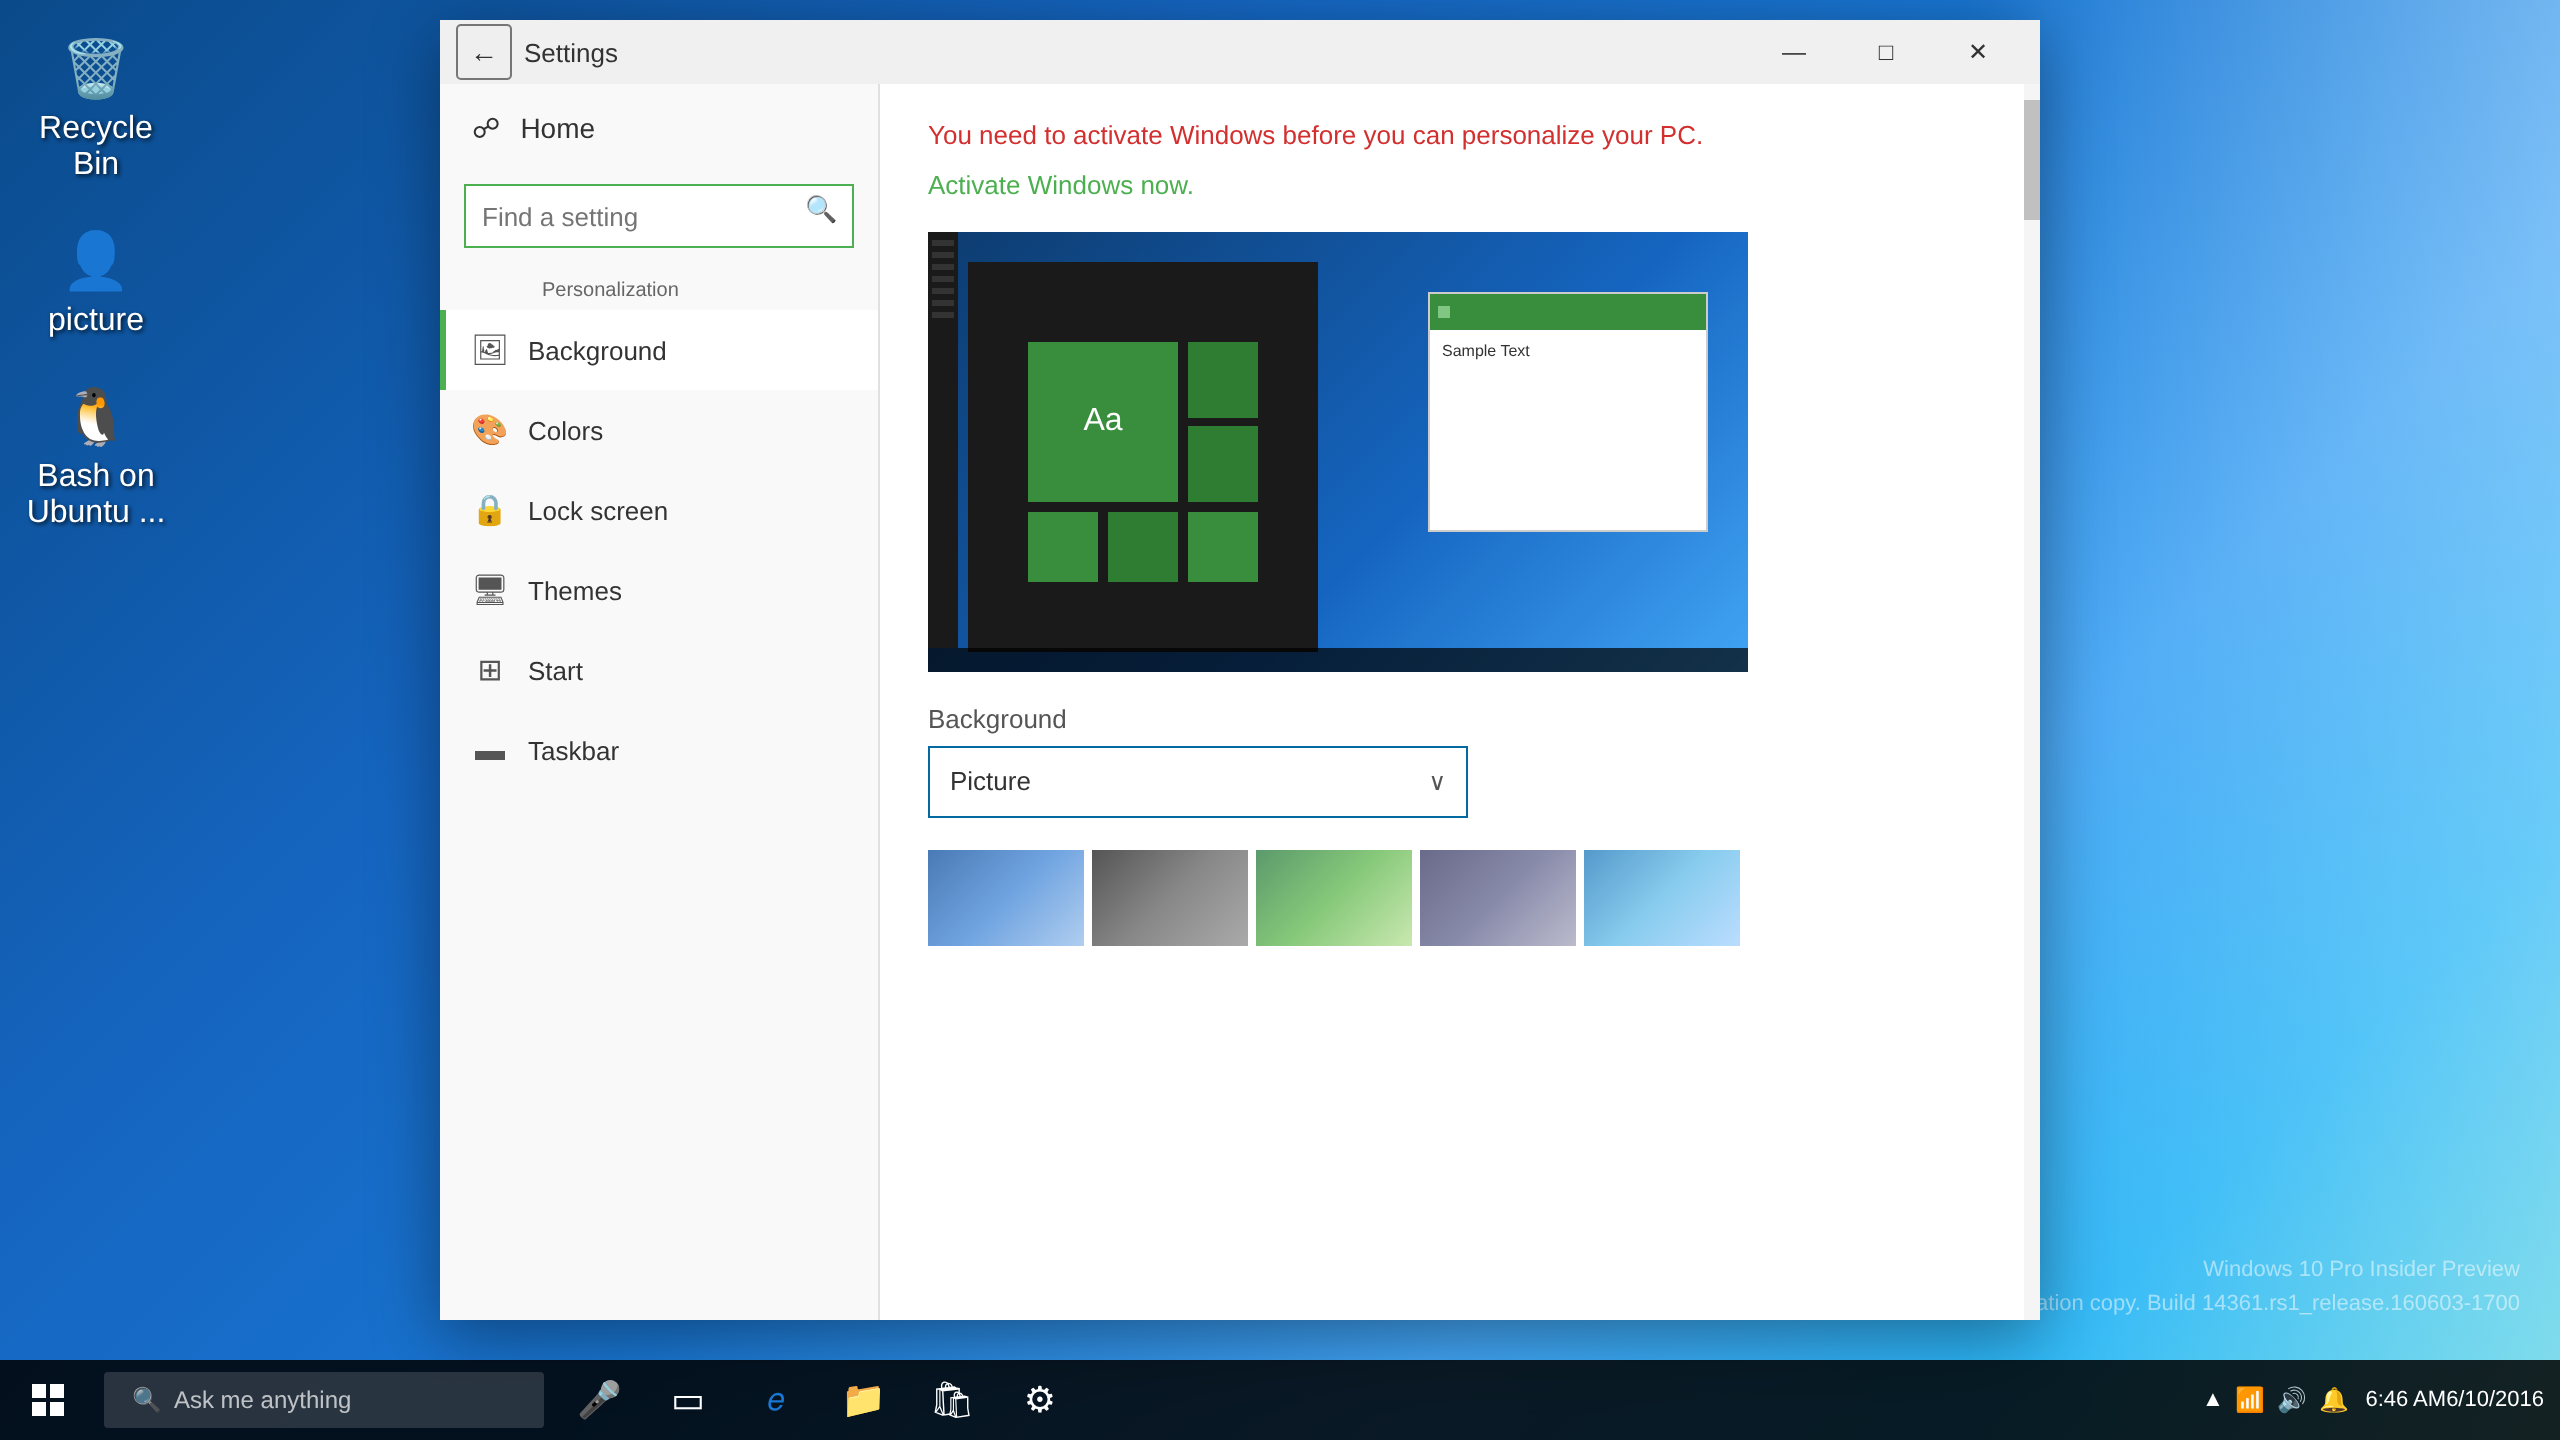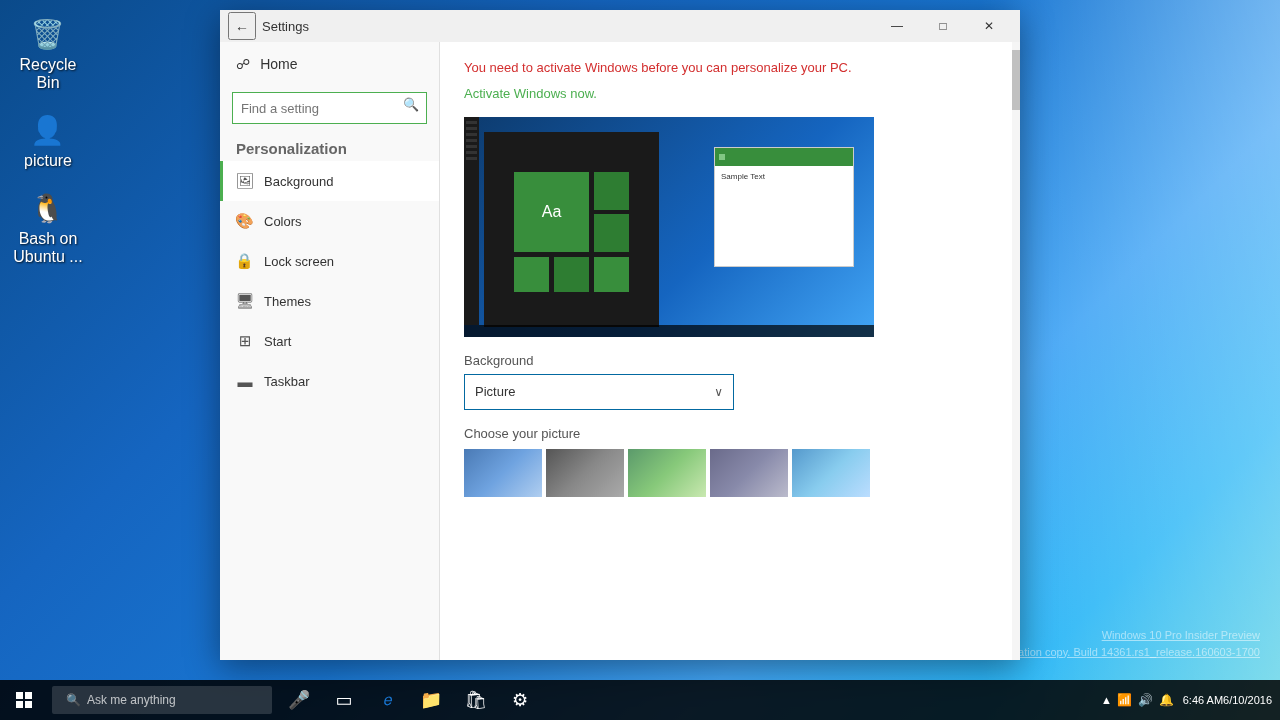--- a/index.html
+++ b/index.html
@@ -152,21 +152,20 @@
     
     .watermark {
       position: absolute;
       bottom: 60px;
       right: 20px;
       color: rgba(255,255,255,0.5);
       font-size: 11px;
       text-align: right;
       line-height: 1.5;
       z-index: 1;
-      text-decoration: underline;
     }
 
     
     .settings-window {
       position: absolute;
       top: 10px;
       left: 220px;
       width: 800px;
       height: 650px;
       background: white;
@@ -272,24 +271,25 @@
       right: 4px;
       width: 24px; height: 24px;
       display: flex; align-items: center; justify-content: center;
       cursor: pointer;
       color: #555;
       font-size: 13px;
     }
 
     .sidebar-section-label {
       padding: 10px 16px 4px;
-      font-size: 15px;
+      font-size: 10px;
       color: #666;
-      font-weight: 700;
+      font-weight: 400;
       text-transform: none;
+      margin-left: 35px;
     }
 
     .sidebar-item {
       display: flex;
       align-items: center;
       padding: 11px 16px;
       cursor: pointer;
       font-size: 13px;
       color: #333;
       gap: 10px;
@@ -663,21 +663,20 @@
       </div>
 
       
       <div class="section-label">Background</div>
       <div class="bg-dropdown">
         <span>Picture</span>
         <span class="bg-dropdown-arrow">∨</span>
       </div>
 
       
-      <div class="choose-picture-label">Choose your picture</div>
       <div class="picture-row">
         <div class="picture-thumb thumb-1"></div>
         <div class="picture-thumb thumb-2"></div>
         <div class="picture-thumb thumb-3"></div>
         <div class="picture-thumb thumb-4"></div>
         <div class="picture-thumb thumb-5"></div>
       </div>
     </div>
 
     <div class="scrollbar-track">

